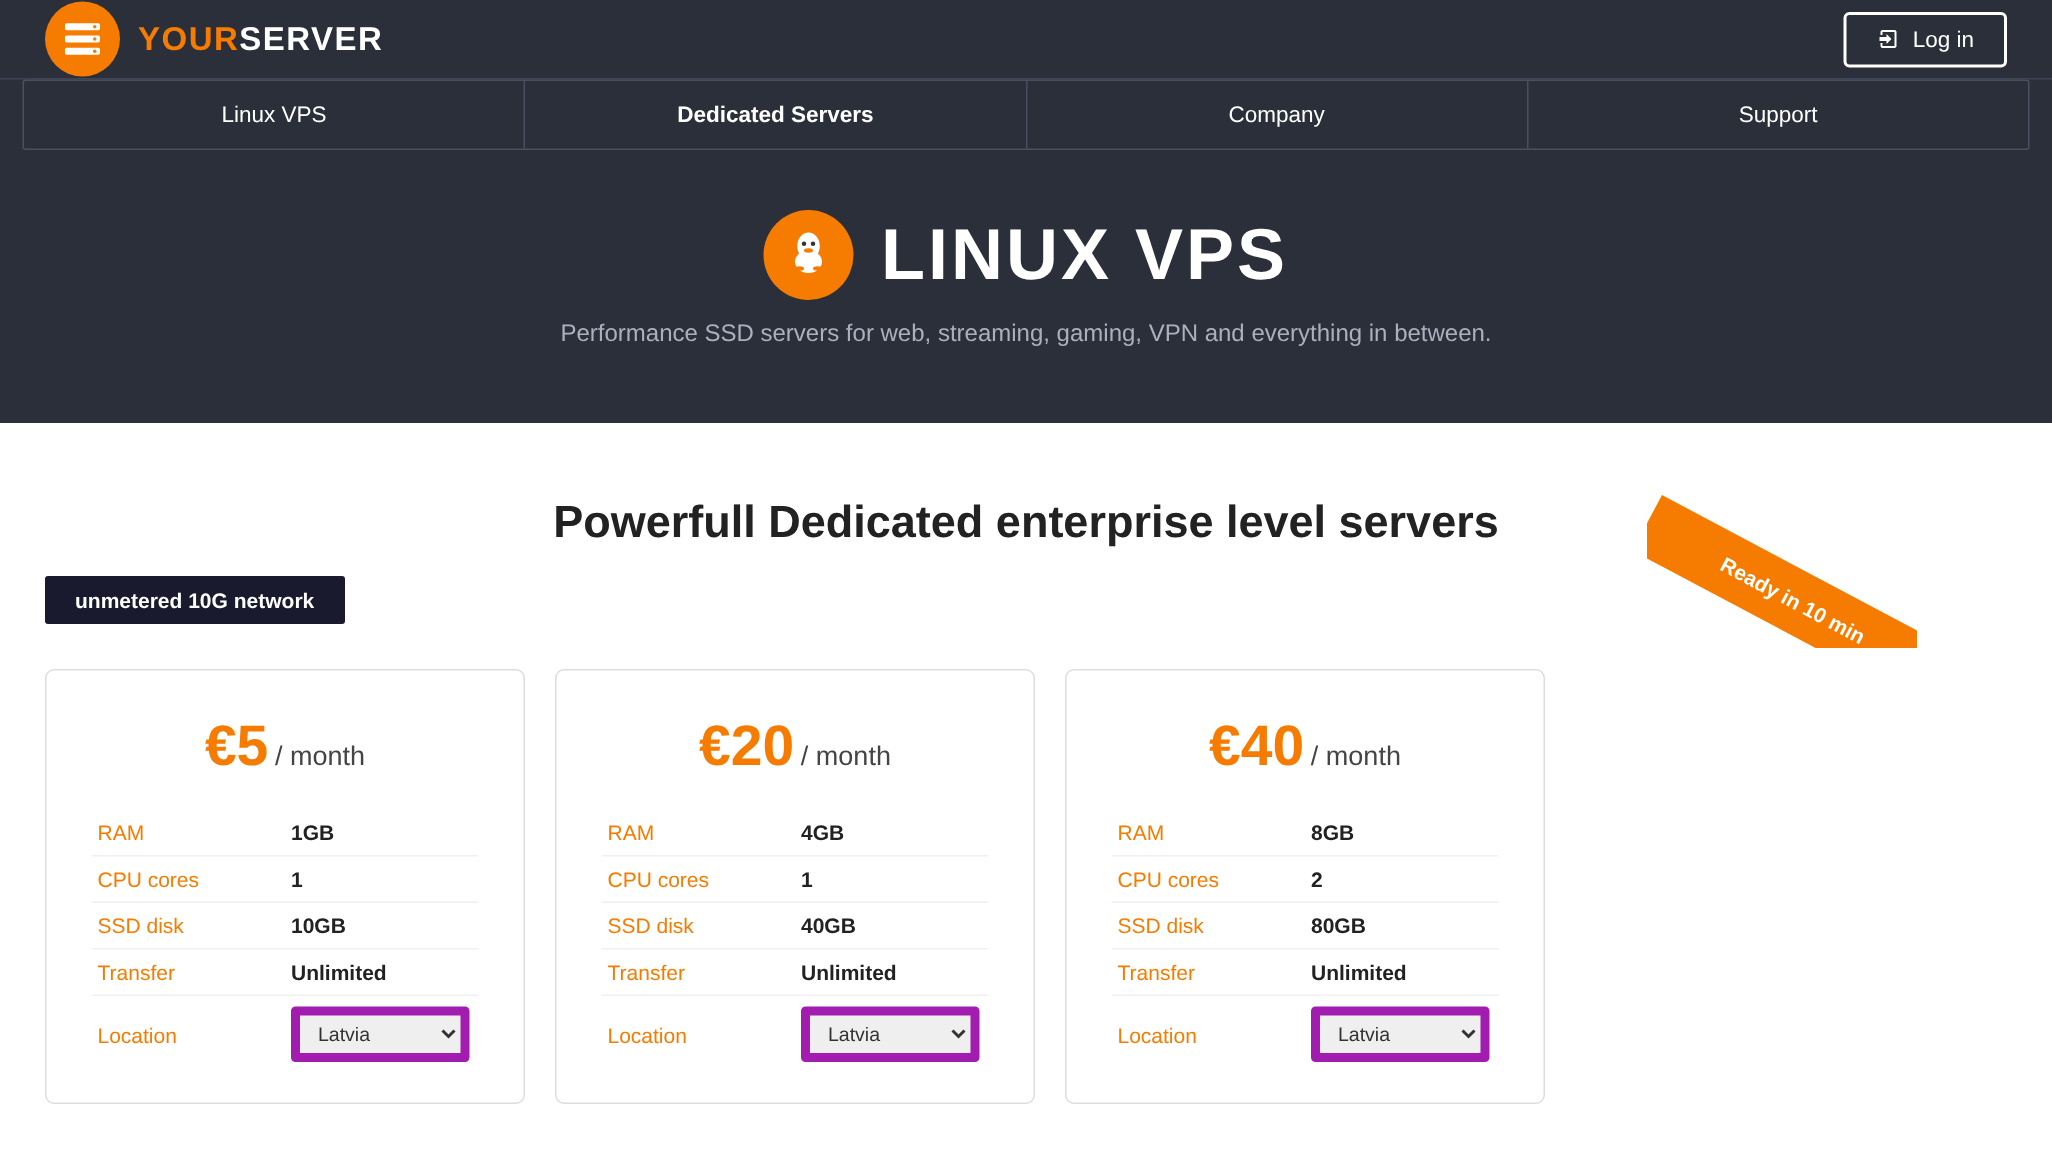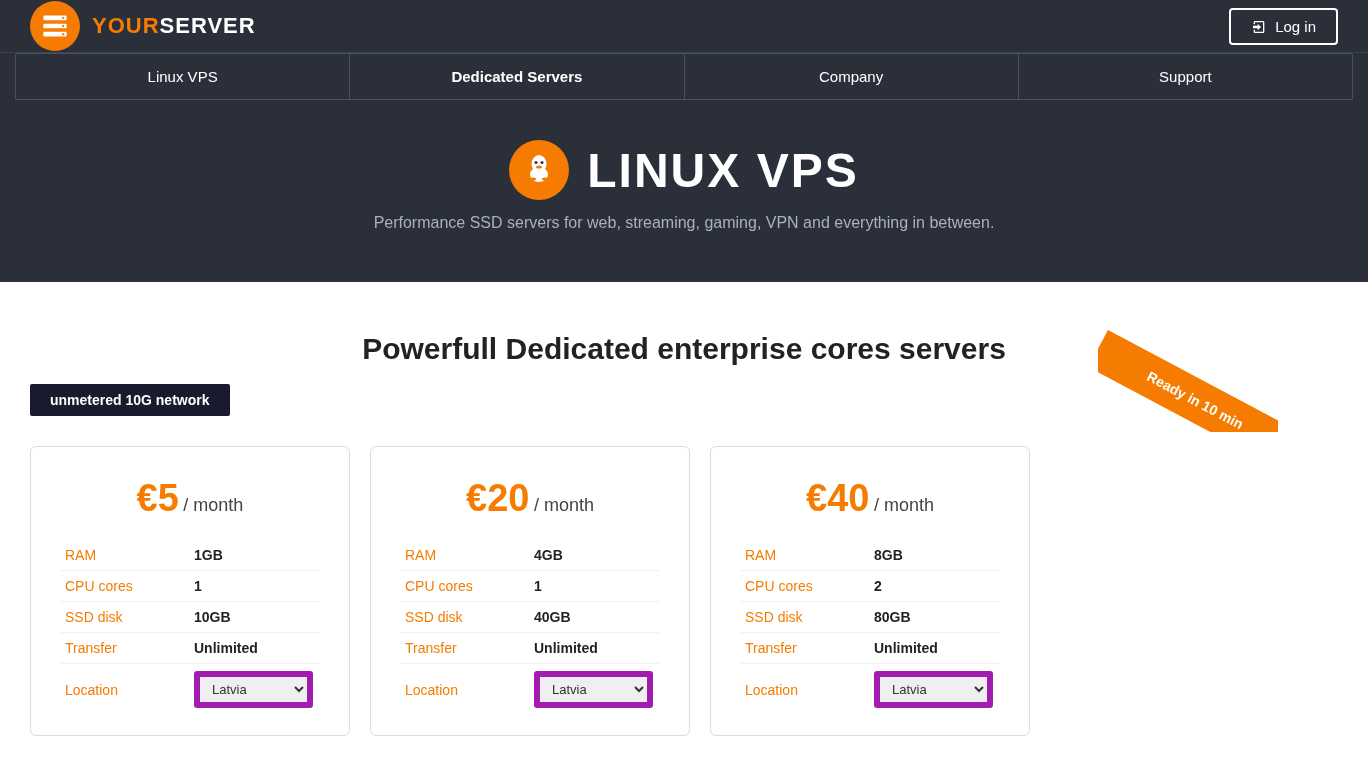--- a/index.html
+++ b/index.html
@@ -38,21 +38,21 @@
     .logo-text span { color: #f57c00; }
     .login-btn {
       border: 2px solid #fff;
       background: transparent;
       color: #fff;
       padding: 8px 20px;
       border-radius: 4px;
       cursor: pointer;
       font-size: 15px;
       display: flex;
-      align-items: flex-end;
+      align-items: flex-start;
       gap: 8px;
     }
 
     
     .nav {
       background: #2a2f3a;
       border-top: 1px solid #3d4455;
     }
     .nav ul {
       display: flex;
@@ -249,21 +249,21 @@
         <ellipse cx="16" cy="18" rx="2" ry="1" fill="#f57c00"></ellipse>
       </svg>
     </div>
     <h1 class="hero-title">LINUX VPS</h1>
   </div>
   <p class="hero-subtitle">Performance SSD servers for web, streaming, gaming, VPN and everything in between.</p>
 </section>
 
 <main class="main">
   <div class="section-header">
-    <h2 class="section-title">Powerfull Dedicated enterprise cores servers</h2>
+    <h2 class="section-title">Powerfull Dedicated enterprise level servers</h2>
     <div class="badges-row">
       <span class="badge-dark">unmetered 10G network</span>
     </div>
 
     <div style="position:absolute;right:60px;top:-20px;width:180px;height:120px;overflow:hidden;">
       <div style="background:#f57c00;color:#fff;font-weight:800;font-size:14px;text-align:center;width:220px;padding:12px 0;transform:rotate(28deg);transform-origin:top left;position:absolute;top:18px;right:-50px;line-height:1.3;">
         <span>Ready in 10 min</span>
       </div>
     </div>
   </div>

